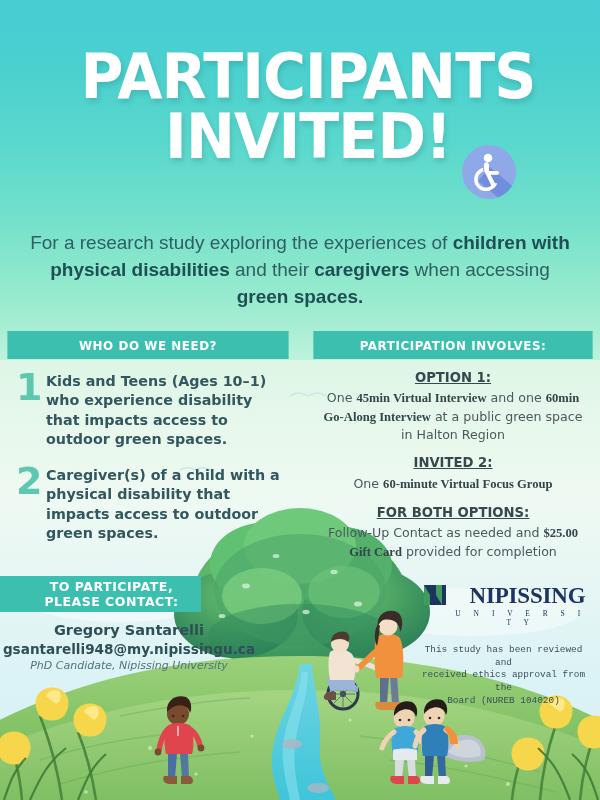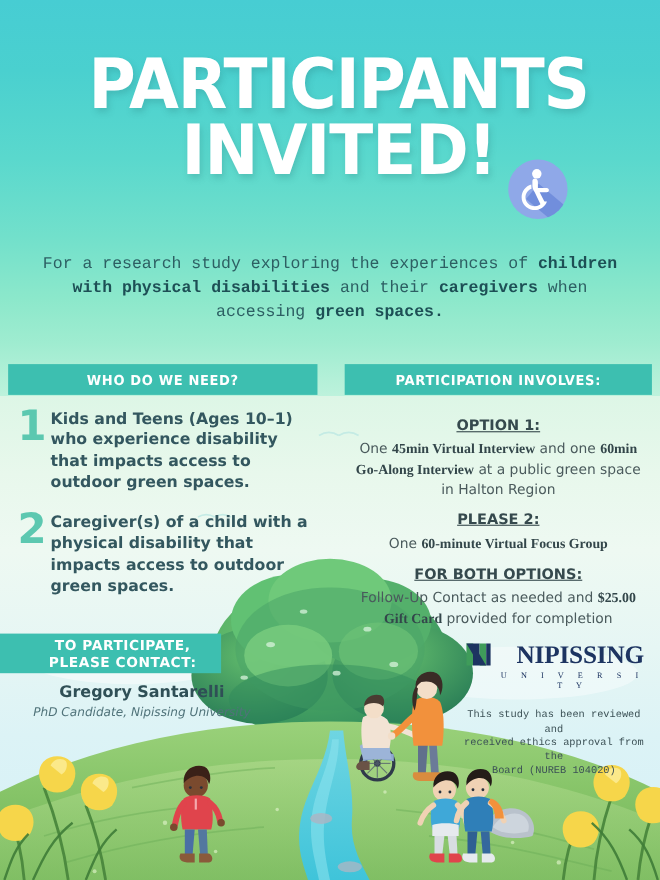--- a/index.html
+++ b/index.html
@@ -82,22 +82,22 @@
   .wheel-badge svg { position: absolute; left: 9px; top: 8px; }
 
   
   .subtitle {
     position: absolute;
     top: 230px;
     left: 26px;
     right: 26px;
     text-align: center;
     color: #2d5f63;
-    font-family: Liberation Mono, monospace;
-    font-size: 15px;
+    font-family: Liberation Sans, sans-serif;
+    font-size: 19px;
     line-height: 1.42;
     z-index: 6;
   }
   .subtitle b { color: #1d4f55; }
 
   
   .banner {
     position: absolute;
     background: #3dbfb0;
     color: #ffffff;
@@ -146,21 +146,21 @@
     font-size: 14.3px;
     line-height: 1.36;
   }
 
   
   .col-right {
     position: absolute;
     left: 306px;
     top: 359px;
     width: 294px;
-    padding-top: 20px;
+    padding-top: 10px;
     text-align: center;
     z-index: 5;
     color: #4a5a5c;
     font-family: "DejaVu Sans", sans-serif;
     font-size: 12.6px;
     line-height: 1.38;
   }
   .opt-head {
     font-weight: bold;
     text-decoration: underline;
@@ -515,39 +515,40 @@
   </div>
 
   <div class="col-right">
     <div>
       <div class="opt-head">OPTION 1:</div>
       <div class="opt-body">
         <span>One </span><b>45min Virtual Interview</b><span> and one </span><b>60min Go-Along Interview</b><span> at a public green space in Halton Region</span>
       </div>
     </div>
     <div>
-      <div class="opt-head">PLEASE 2:</div>
+      <div class="opt-head">INVITED 2:</div>
       <div class="opt-body">
         <span>One </span><b>60-minute Virtual Focus Group</b>
       </div>
     </div>
     <div>
       <div class="opt-head">FOR BOTH OPTIONS:</div>
       <div class="opt-body">
         <span>Follow-Up Contact as needed and </span><b>$25.00 Gift Card</b><span> provided for completion</span>
       </div>
     </div>
   </div>
 
   <div class="banner-contact">
     <span>TO PARTICIPATE,</span>
     <span>PLEASE CONTACT:</span>
   </div>
   <div class="contact-info">
     <div class="contact-name">Gregory Santarelli</div>
+    <div class="contact-email">gsantarelli948@my.nipissingu.ca</div>
     <div class="contact-role">PhD Candidate, Nipissing University</div>
   </div>
 
   <div class="logo-wrap">
     <div class="logo-row">
       <svg width="26" height="26" viewBox="0 0 26 26" xmlns="http://www.w3.org/2000/svg">
         <path d="M2 3 L8 3 L8 23 L2 23 Z" fill="#3f9c5a"></path>
         <path d="M8 3 L14 3 L14 23 L8 23 Z" fill="#1d3461"></path>
         <path d="M14 3 L20 3 L20 23 L14 23 Z" fill="#3f9c5a"></path>
         <path d="M2 3 L8 3 L20 23 L14 23 Z" fill="#1d3461"></path>

